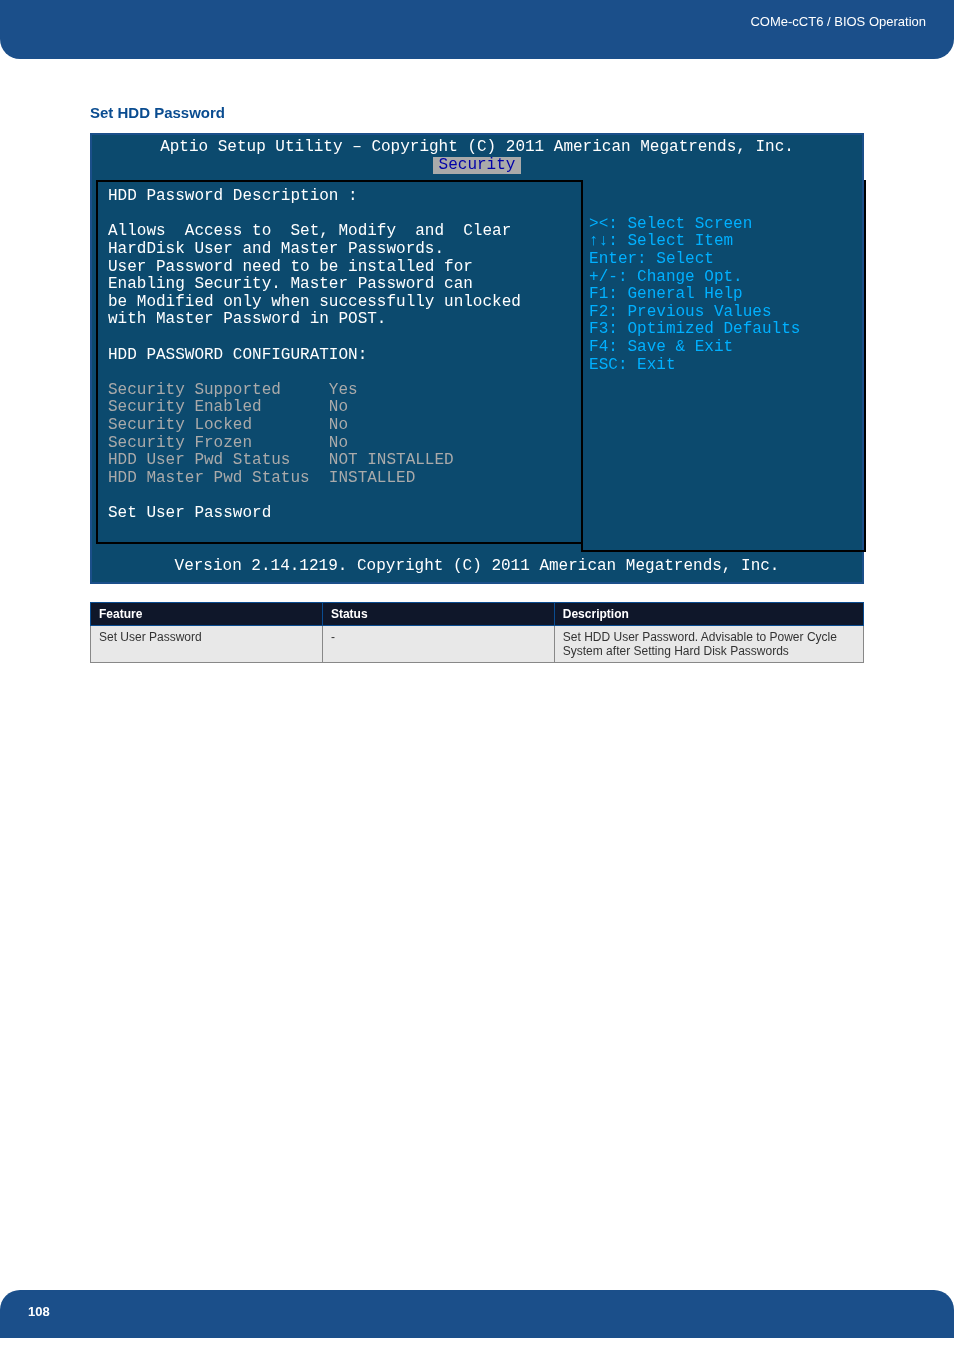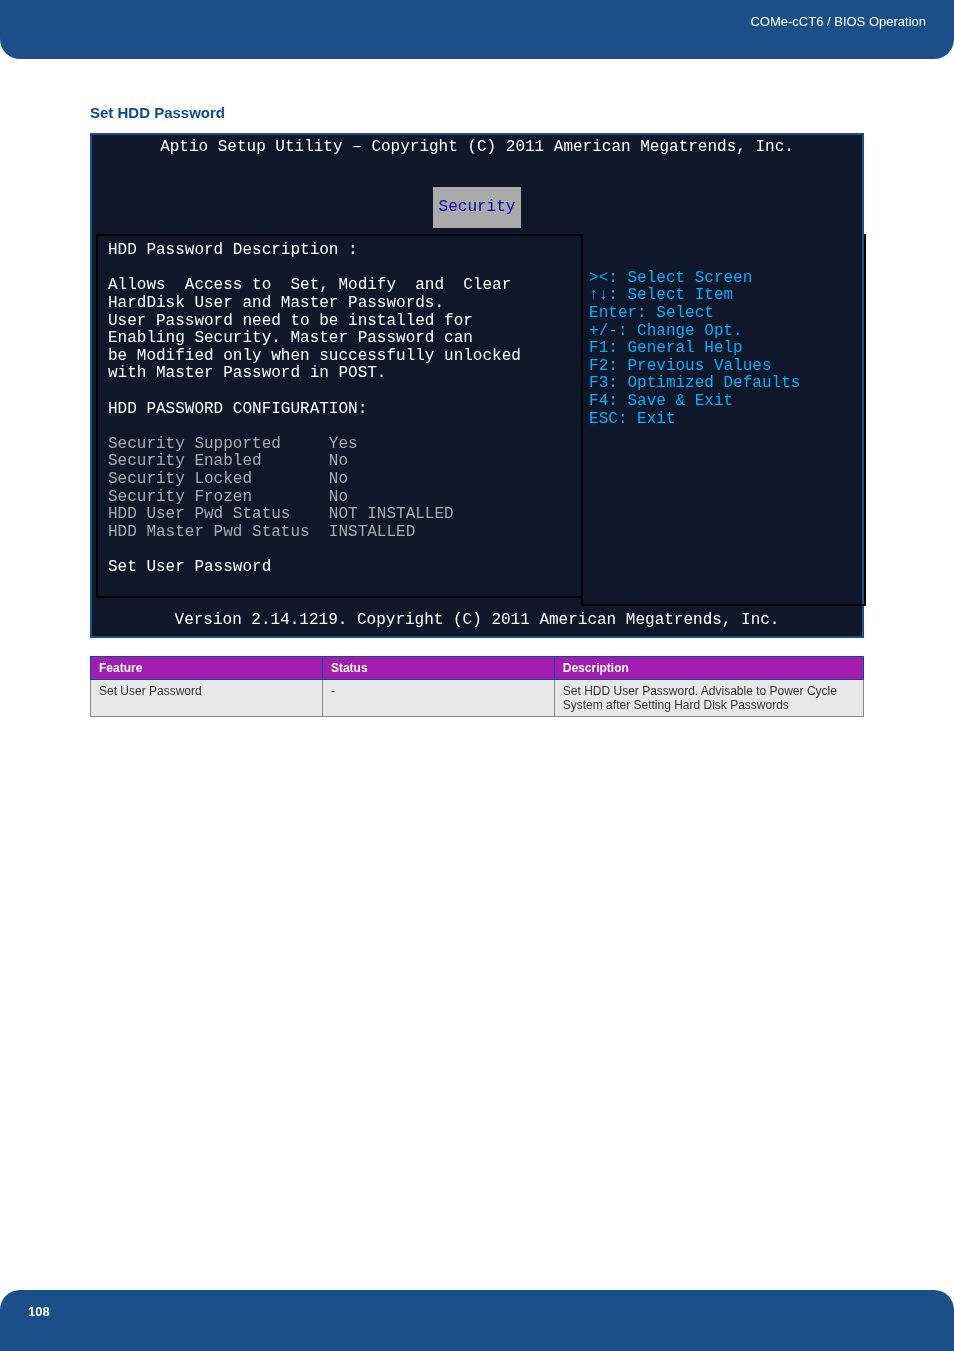--- a/index.html
+++ b/index.html
@@ -26,38 +26,37 @@
     }
     .section-title {
       color: #0a4c90;
       font-weight: bold;
       font-size: 15px;
       font-family: "Segoe UI", "Myriad Pro", sans-serif;
       margin-bottom: 12px;
     }
     .bios-box {
       border: 2px solid #1b4f8a;
-      background: #0f172a;
+      background: #0c4a6e;
       color: #ffffff;
       font-family: "Courier New", monospace;
       font-size: 16px;
       line-height: 1.1;
       box-sizing: border-box;
     }
     .bios-titlebar {
       text-align: center;
       padding: 4px 0 2px 0;
       color: white;
     }
     .bios-tab {
       display: inline-block;
       background: #aaaaaa;
       color: #0000a8;
-      padding: 12px 6px;
-      margin-top: 30px;
+      padding: 0 6px;
     }
     .bios-body {
       display: flex;
       height: 380px;
     }
     .bios-left {
       flex: 0 0 63%;
       border: 2px solid #000;
       border-right: none;
       margin: 4px 0 12px 4px;
@@ -105,42 +104,42 @@
       color: white;
     }
     .feature-table {
       width: 100%;
       border-collapse: collapse;
       margin-top: 18px;
       font-size: 12px;
       font-family: "Segoe UI", "Myriad Pro", sans-serif;
     }
     .feature-table th {
-      background: #a21caf;
+      background: #0f172a;
       color: white;
       text-align: left;
       padding: 4px 8px;
       border: 1px solid #0a4c90;
       font-weight: bold;
     }
     .feature-table td {
       background: #e8e8e8;
       padding: 4px 8px;
       border: 1px solid #888;
       vertical-align: top;
       color: #333;
     }
     .page-footer {
       position: absolute;
       top: 1290px;
       left: 0;
       background: #1b4f8a;
       border-top-left-radius: 20px;
       border-top-right-radius: 20px;
-      height: 61px;
+      height: 48px;
       width: 954px;
       color: white;
       padding: 14px 0 0 28px;
       box-sizing: border-box;
       font-size: 13px;
       font-weight: bold;
       font-family: "Segoe UI", "Myriad Pro", sans-serif;
     }
   </style>
 </head>

